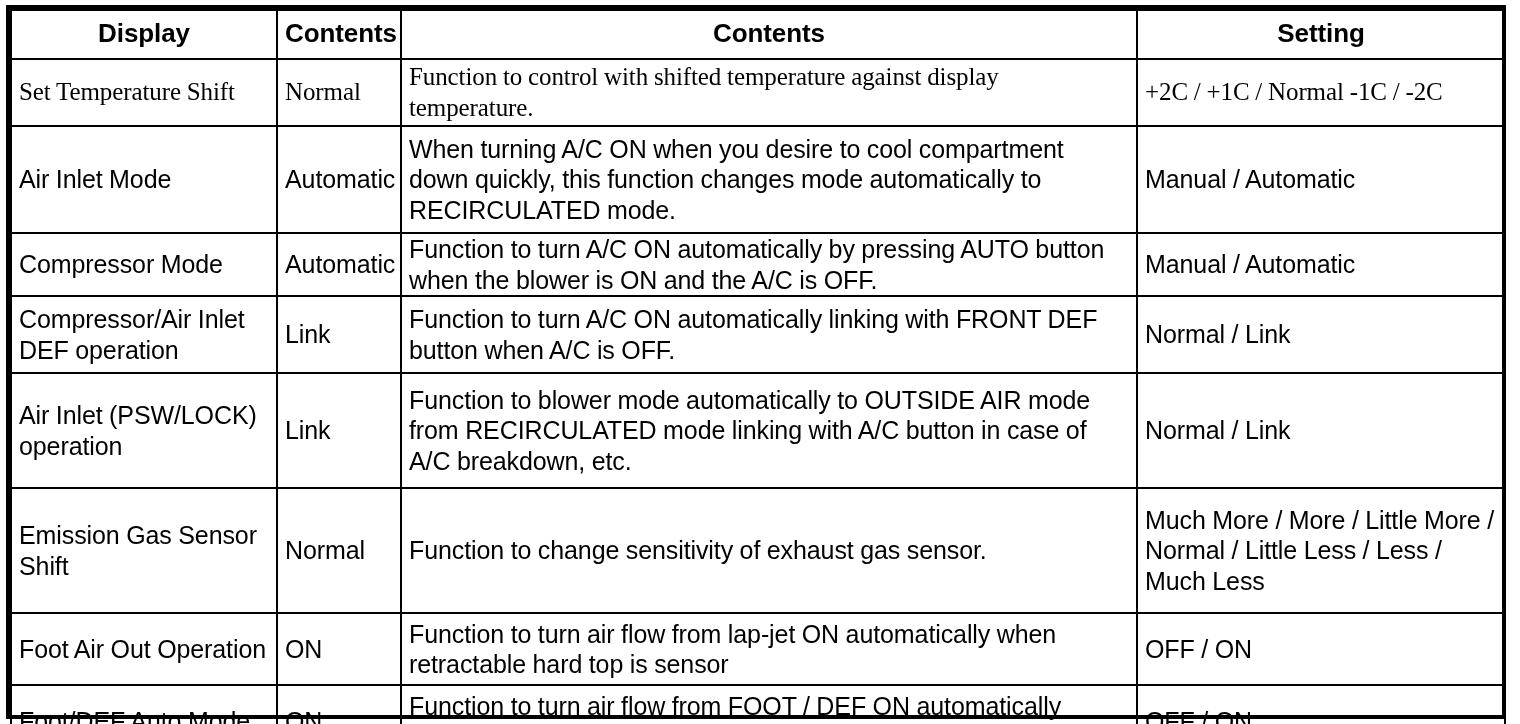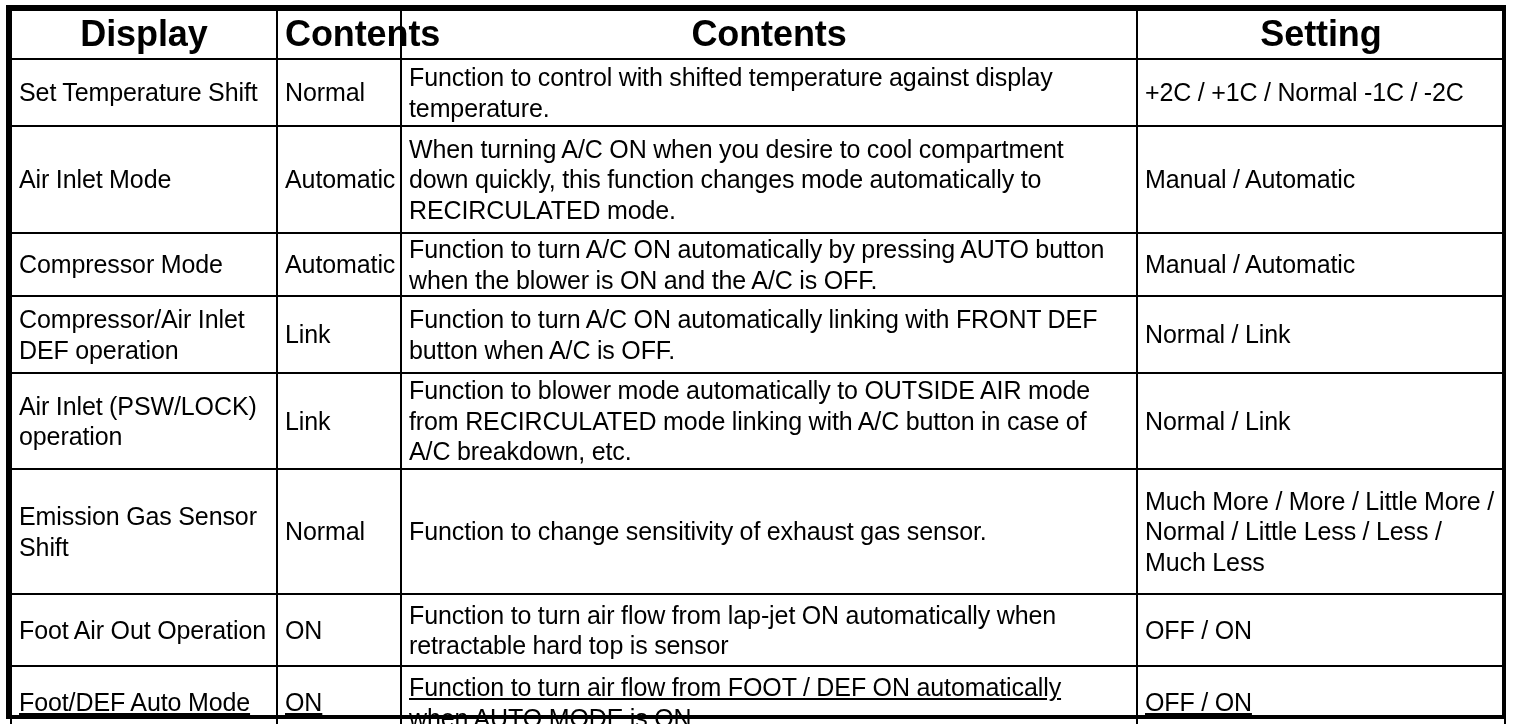--- a/index.html
+++ b/index.html
@@ -41,42 +41,42 @@
     line-height: 1.22;
     font-weight: normal;
     text-align: left;
     letter-spacing: -0.1px;
     word-spacing: -0.3px;
   }
 
   table.spec-table thead th {
     text-align: center;
     font-weight: bold;
-    font-size: 36px;
+    font-size: 26px;
     height: 45px;
     padding-top: 0;
     padding-bottom: 2px;
   }
 
   
   col.col-display  { width: 266px; }
   col.col-default  { width: 124px; }
   col.col-contents { width: 736px; }
   col.col-setting  { width: 368px; }
 
   .cell-line {
     display: block;
     white-space: nowrap;
   }
 
-  .row-h-1 { height: 67px; }
+  .row-h-1 { height: 67px; font-family: Liberation Serif, serif; }
   .row-h-2 { height: 107px; }
   .row-h-3 { height: 56px; }
   .row-h-4 { height: 77px; }
-  .row-h-5 { height: 96px; }
+  .row-h-5 { height: 115px; }
   .row-h-6 { height: 125px; }
   .row-h-7 { height: 72px; }
   .row-h-8 { height: 73px; text-decoration: underline; }
 
   td.contents-cell { padding-left: 9px; }
   td.setting-cell  { padding-left: 9px; border-radius: 8px; }
   td.default-cell  { padding-left: 7px; }
   td.display-cell  { padding-left: 9px; }
 </style>
 </head>

